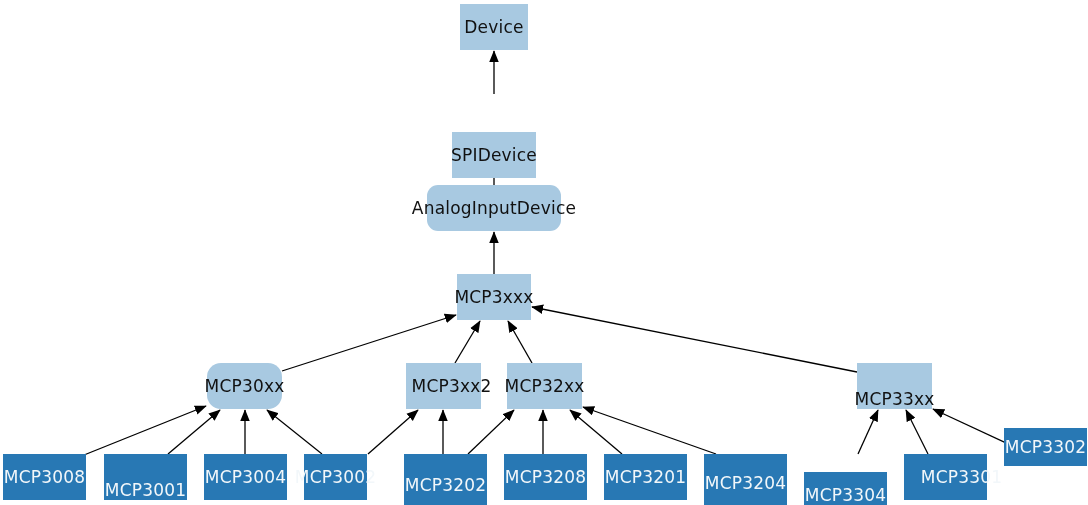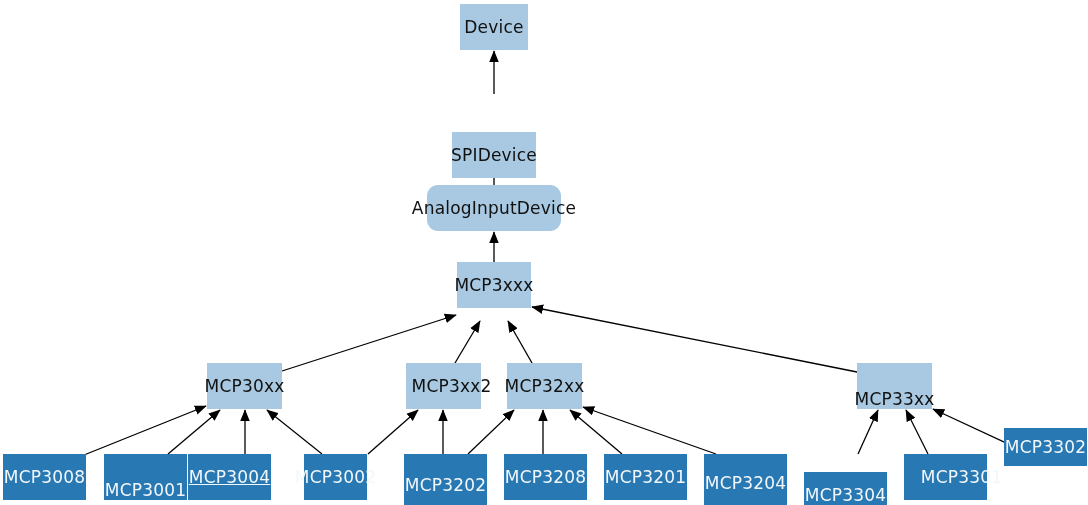--- a/index.html
+++ b/index.html
@@ -79,42 +79,42 @@
   <div id="node-layer">
       <div class="node base" style="left: 460px; top: 4px; width: 68px; height: 46px;">
         <span>Device</span>
       </div>
       <div class="node base" style="left: 452px; top: 94px; width: 84px; height: 46px; margin-top: 38px;">
         <span>SPIDevice</span>
       </div>
       <div class="node base" style="left: 427px; top: 185px; width: 134px; height: 46px; border-radius: 11px;">
         <span>AnalogInputDevice</span>
       </div>
-      <div class="node base" style="left: 457px; top: 262px; width: 74px; height: 46px;">
+      <div class="node base" style="left: 457px; top: 274px; width: 74px; height: 46px;">
         <span>MCP3xxx</span>
       </div>
-      <div class="node base" style="left: 207px; top: 363px; width: 75px; height: 46px;">
+      <div class="node base" style="left: 207px; top: 363px; width: 75px; height: 46px; border-radius: 14px;">
         <span>MCP30xx</span>
       </div>
       <div class="node base" style="left: 406px; top: 363px; width: 75px; height: 46px; padding-left: 16px;">
         <span>MCP3xx2</span>
       </div>
       <div class="node base" style="left: 507px; top: 363px; width: 75px; height: 46px;">
         <span>MCP32xx</span>
       </div>
       <div class="node base" style="left: 857px; top: 363px; width: 75px; height: 46px; align-items: flex-end;">
         <span>MCP33xx</span>
       </div>
       <div class="node leaf" style="left: 3px; top: 454px; width: 83px; height: 46px; text-align: right;">
         <span>MCP3008</span>
       </div>
       <div class="node leaf" style="left: 104px; top: 454px; width: 83px; height: 46px; align-items: flex-end;">
         <span>MCP3001</span>
       </div>
-      <div class="node leaf" style="left: 188px; top: 454px; width: 83px; height: 46px; text-decoration: underline;">
+      <div class="node leaf" style="left: 204px; top: 454px; width: 83px; height: 46px;">
         <span>MCP3004</span>
       </div>
       <div class="node leaf" style="left: 304px; top: 454px; width: 63px; height: 46px;">
         <span>MCP3002</span>
       </div>
       <div class="node leaf" style="left: 404px; top: 454px; width: 83px; height: 61px;">
         <span>MCP3202</span>
       </div>
       <div class="node leaf" style="left: 504px; top: 454px; width: 83px; height: 46px;">
         <span>MCP3208</span>

